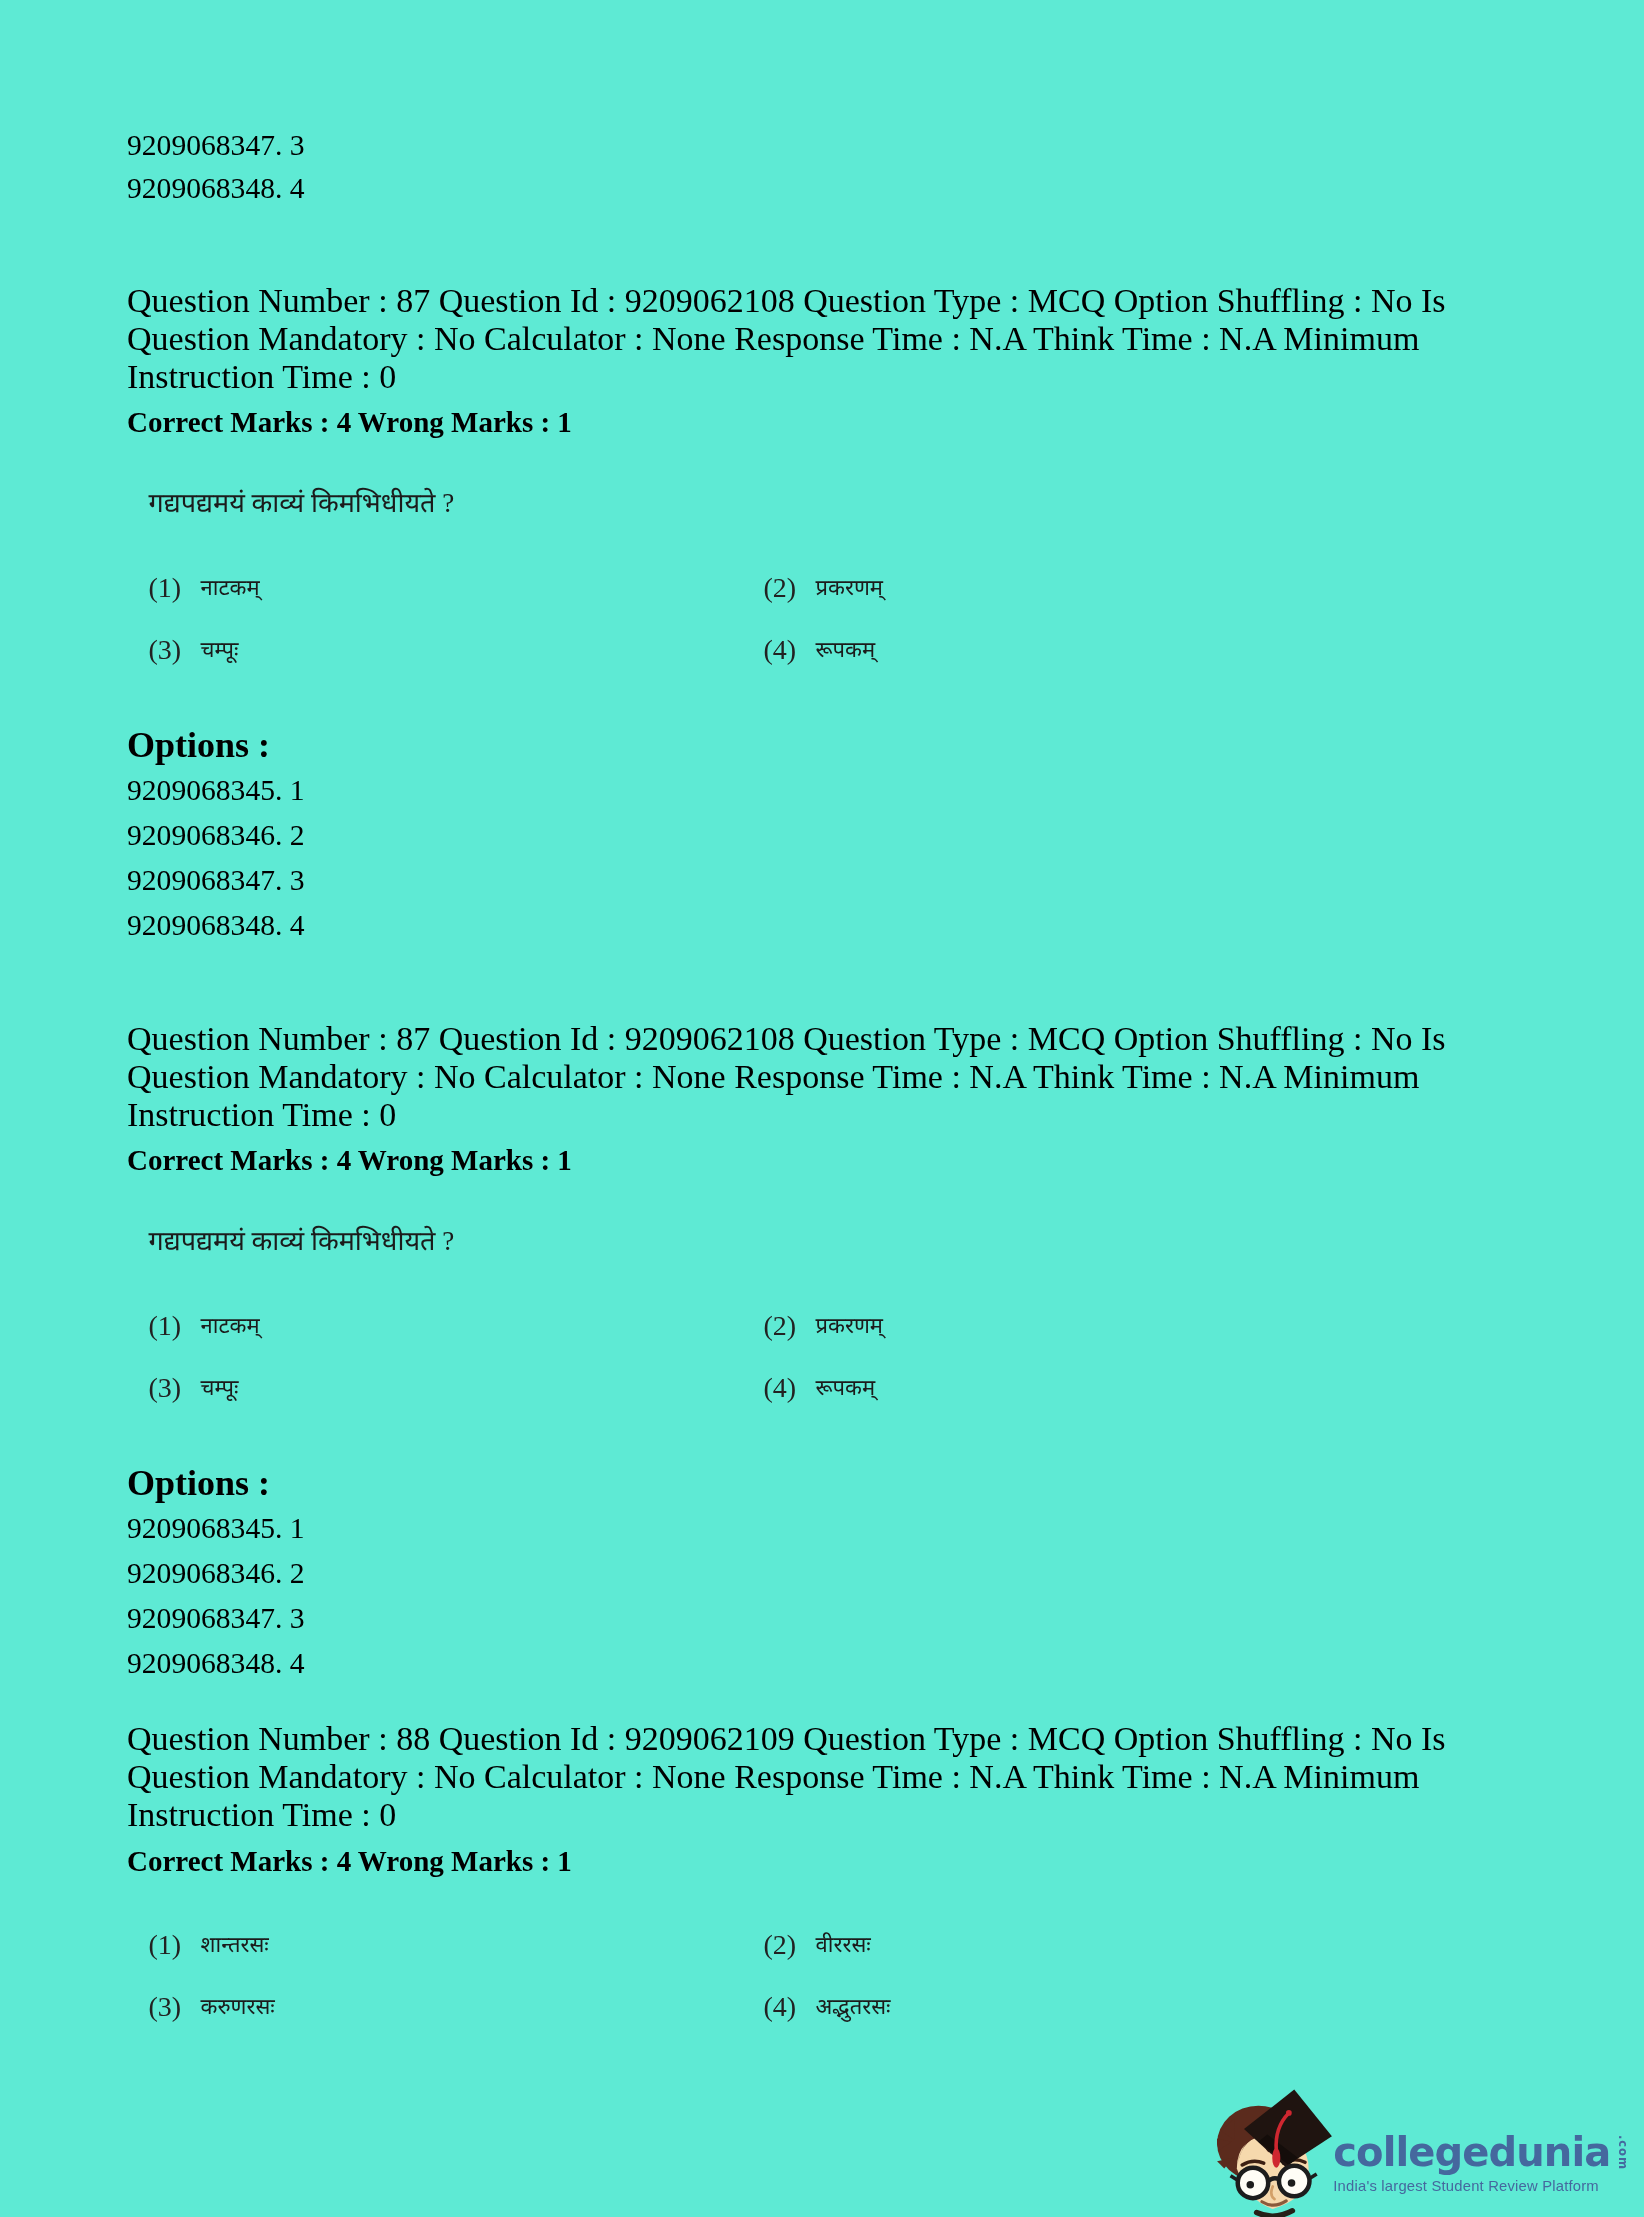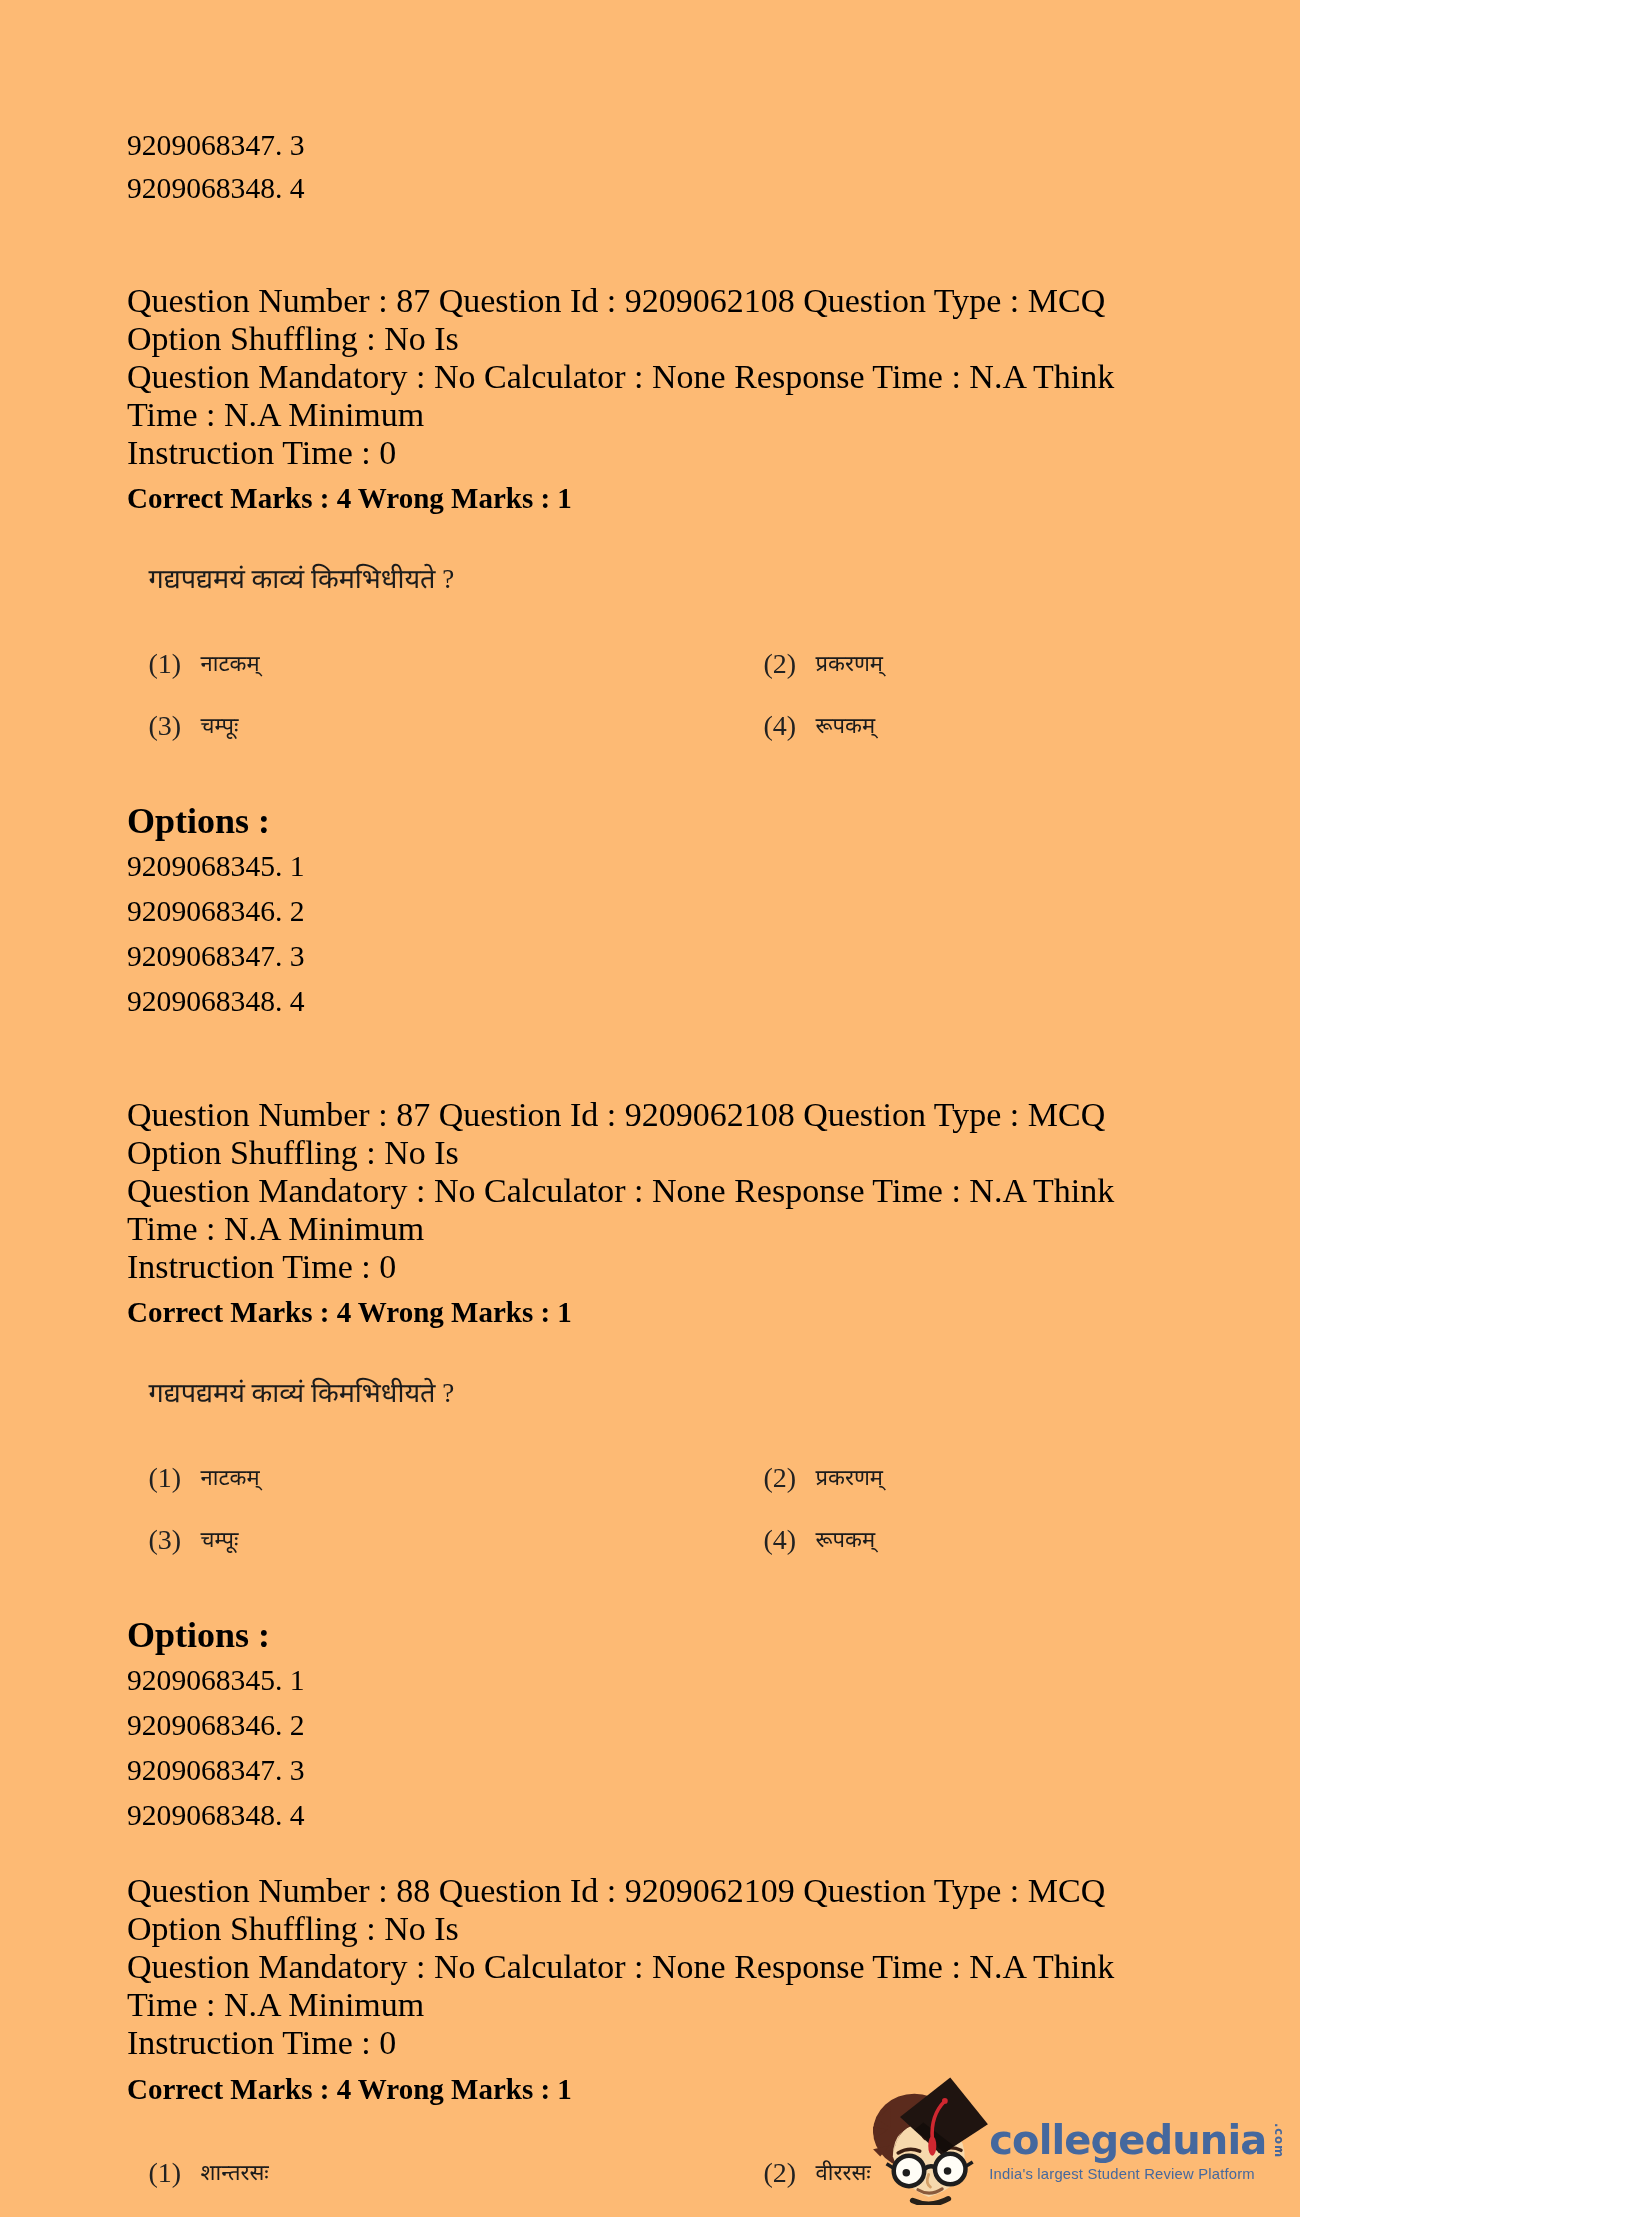--- a/index.html
+++ b/index.html
@@ -1,20 +1,20 @@
 <!DOCTYPE html>
 <html style="font-size:14.3px"><head>
 <meta charset="utf-8">
 <style>
   html,body{margin:0;padding:0;background:#ffffff;}
   .page{
     position:relative;
-    width:1300px;
+    width:1644px;
     height:2217px;
-    background:#fdba74;
+    background:#5eead4;
     color:#000;
     font-family:"Liberation Serif","DejaVu Serif",serif;
     overflow:hidden;
   }
   .content{padding:124px 134px 0 127px;}
 
   .prev-ids div{font-size:29.6px;line-height:43px;}
 
   .qblock{margin-top:72px;}
   .meta div{font-weight:normal;font-size:34px;line-height:38px;}
@@ -31,21 +31,21 @@
   .choice{display:flex;width:615px;line-height:39px;}
   .choice:last-child{width:auto;}
   .choice .num{font-size:28px;flex:0 0 52px;color:#222;}
   .choice .lbl{font-size:22px;color:#1b1b1b;font-family:"Liberation Serif","DejaVu Sans",serif;}
 
   .opts-list{margin-top:54px;}
   .opts-head{font-weight:bold;font-size:36px;line-height:45px;}
   .oid{font-size:29.6px;line-height:45px;}
 
   
-  .logo{position:absolute;right:10.7px;bottom:12px;display:flex;align-items:flex-end;}
+  .logo{position:absolute;right:10.7px;bottom:0;display:flex;align-items:flex-end;}
   .logo-text{padding-bottom:23px;margin-left:1.8px;}
   .brand-row{position:relative;display:inline-block;padding-right:23px;}
   .brand{
     font-family:"DejaVu Sans",sans-serif;font-weight:bold;
     font-size:40px;letter-spacing:-0.9px;color:#45689e;line-height:1;
   }
   .tld{
     position:absolute;right:3.6px;bottom:1.8px;
     writing-mode:vertical-rl;
     font-family:"DejaVu Sans",sans-serif;font-weight:bold;

